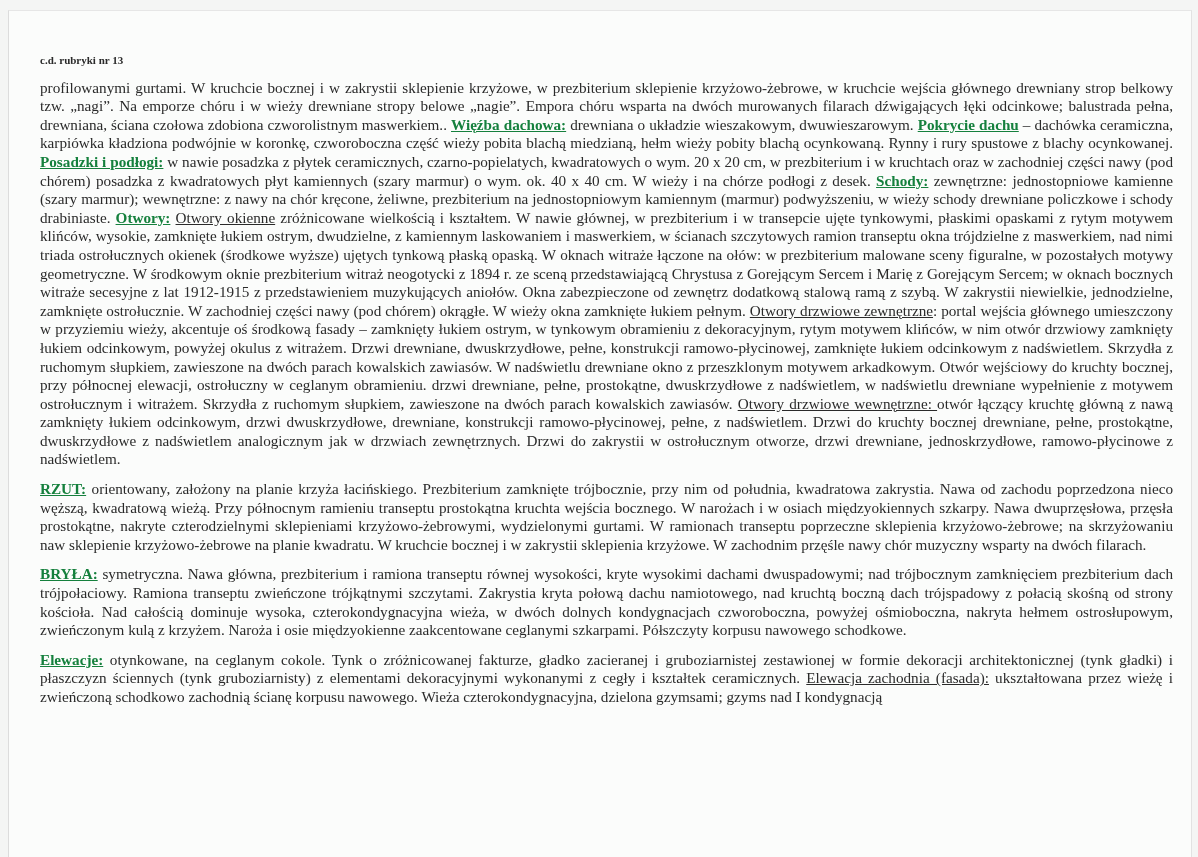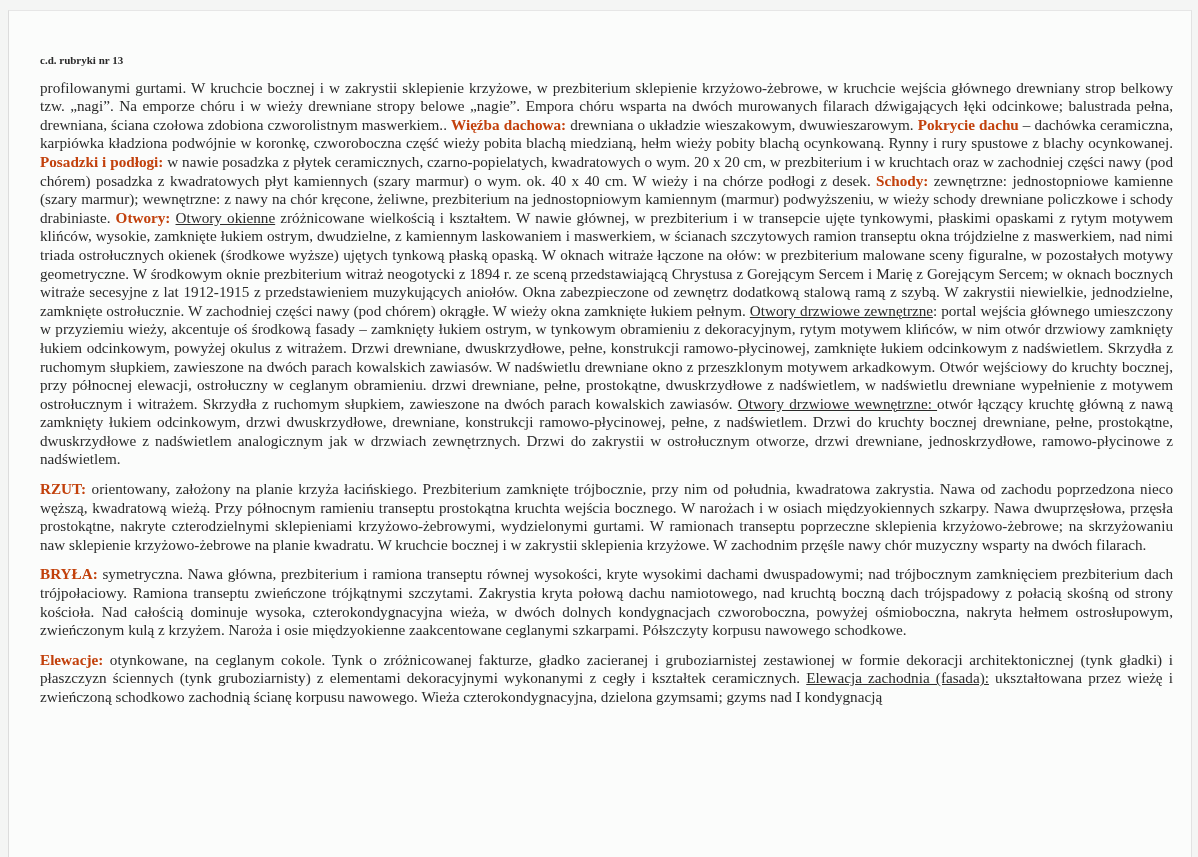--- a/index.html
+++ b/index.html
@@ -16,21 +16,21 @@
     border-top: 1px solid #e6e6e6;
     border-right: 1px solid #e2e2e2;
   }
   .content {
     position: absolute; left: 31px; top: 40px; width: 1133px;
     font-size: 15.2px; line-height: 18.6px;
     text-align: justify;
   }
   .heading { font-weight: bold; font-size: 11px; margin-bottom: 9px; }
   p { margin: 0 0 11px 0; }
-  b { font-weight: bold; color: #c2410c; }
+  b { font-weight: bold; color: #15803d; text-decoration: underline; }
   u { }
 </style>
 </head>
 <body>
 
 <div class="page">
   <div class="content">
     <div class="heading">c.d. rubryki nr 13</div>
     <div id="paras">
         <p><span>profilowanymi gurtami. W kruchcie bocznej i w  zakrystii sklepienie krzyżowe, w prezbiterium sklepienie krzyżowo-żebrowe, w kruchcie wejścia głównego drewniany strop belkowy tzw. „nagi”. Na emporze chóru i w wieży drewniane stropy belowe „nagie”. Empora chóru wsparta na dwóch murowanych filarach dźwigających łęki odcinkowe; balustrada pełna, drewniana, ściana czołowa zdobiona czworolistnym maswerkiem.. </span><b>Więźba dachowa:</b><span> drewniana o układzie wieszakowym, dwuwieszarowym. </span><b>Pokrycie dachu</b><span> – dachówka ceramiczna, karpiówka kładziona podwójnie w koronkę, czworoboczna część wieży pobita blachą miedzianą,  hełm wieży pobity blachą ocynkowaną. Rynny i rury spustowe z blachy ocynkowanej. </span><b>Posadzki i podłogi:</b><span> w nawie posadzka z płytek ceramicznych, czarno-popielatych, kwadratowych o wym. 20 x 20 cm, w prezbiterium i w kruchtach oraz w zachodniej części nawy (pod chórem) posadzka z kwadratowych płyt kamiennych (szary marmur) o wym. ok. 40 x 40 cm. W wieży i na chórze podłogi z desek. </span><b>Schody:</b><span> zewnętrzne: jednostopniowe kamienne (szary marmur); wewnętrzne: z nawy na chór kręcone, żeliwne, prezbiterium na jednostopniowym kamiennym (marmur) podwyższeniu, w wieży schody drewniane policzkowe i schody drabiniaste. </span><b>Otwory:</b><span> </span><u>Otwory okienne</u><span> zróżnicowane wielkością i kształtem. W nawie głównej, w prezbiterium i w transepcie ujęte tynkowymi, płaskimi opaskami z rytym motywem klińców, wysokie, zamknięte łukiem ostrym, dwudzielne, z kamiennym laskowaniem i maswerkiem, w ścianach szczytowych ramion transeptu okna trójdzielne z maswerkiem, nad nimi triada ostrołucznych okienek (środkowe wyższe) ujętych tynkową płaską opaską. W oknach witraże łączone na ołów: w prezbiterium malowane sceny figuralne, w pozostałych motywy geometryczne. W środkowym oknie prezbiterium witraż neogotycki z 1894 r. ze sceną przedstawiającą Chrystusa z Gorejącym Sercem i Marię z Gorejącym Sercem; w oknach bocznych witraże secesyjne z lat 1912-1915 z przedstawieniem muzykujących aniołów. Okna zabezpieczone od zewnętrz dodatkową stalową ramą z szybą. W zakrystii niewielkie, jednodzielne, zamknięte ostrołucznie. W zachodniej części nawy (pod chórem) okrągłe. W wieży okna zamknięte łukiem pełnym. </span><u>Otwory drzwiowe zewnętrzne</u><span>: portal wejścia głównego umieszczony w przyziemiu wieży, akcentuje oś środkową fasady – zamknięty łukiem ostrym, w tynkowym obramieniu z dekoracyjnym, rytym motywem klińców, w nim otwór drzwiowy zamknięty łukiem odcinkowym, powyżej okulus z witrażem. Drzwi drewniane, dwuskrzydłowe, pełne, konstrukcji ramowo-płycinowej, zamknięte łukiem odcinkowym z nadświetlem. Skrzydła z ruchomym słupkiem, zawieszone na dwóch parach kowalskich zawiasów. W nadświetlu drewniane okno z przeszklonym motywem arkadkowym. Otwór wejściowy do kruchty bocznej, przy północnej elewacji, ostrołuczny w ceglanym obramieniu. drzwi drewniane, pełne, prostokątne, dwuskrzydłowe z nadświetlem, w nadświetlu drewniane wypełnienie z motywem ostrołucznym i witrażem. Skrzydła z ruchomym słupkiem, zawieszone na dwóch parach kowalskich zawiasów. </span><u>Otwory drzwiowe wewnętrzne: </u><span>otwór łączący kruchtę główną z nawą zamknięty łukiem odcinkowym, drzwi dwuskrzydłowe, drewniane, konstrukcji ramowo-płycinowej, pełne, z nadświetlem. Drzwi do kruchty bocznej drewniane, pełne, prostokątne, dwuskrzydłowe z nadświetlem analogicznym jak w drzwiach zewnętrznych. Drzwi do zakrystii w ostrołucznym otworze, drzwi drewniane, jednoskrzydłowe, ramowo-płycinowe z nadświetlem.</span></p>

